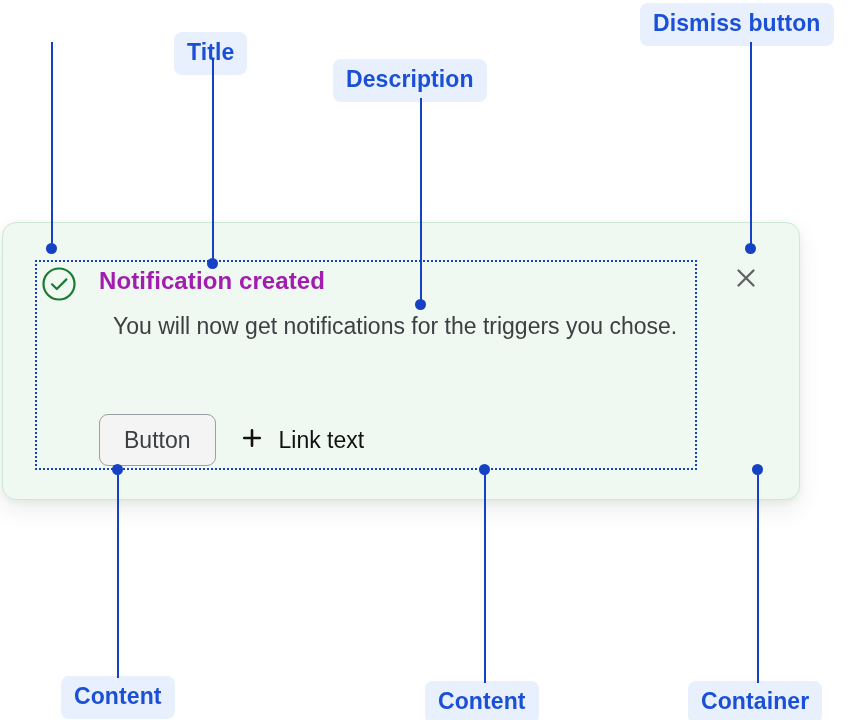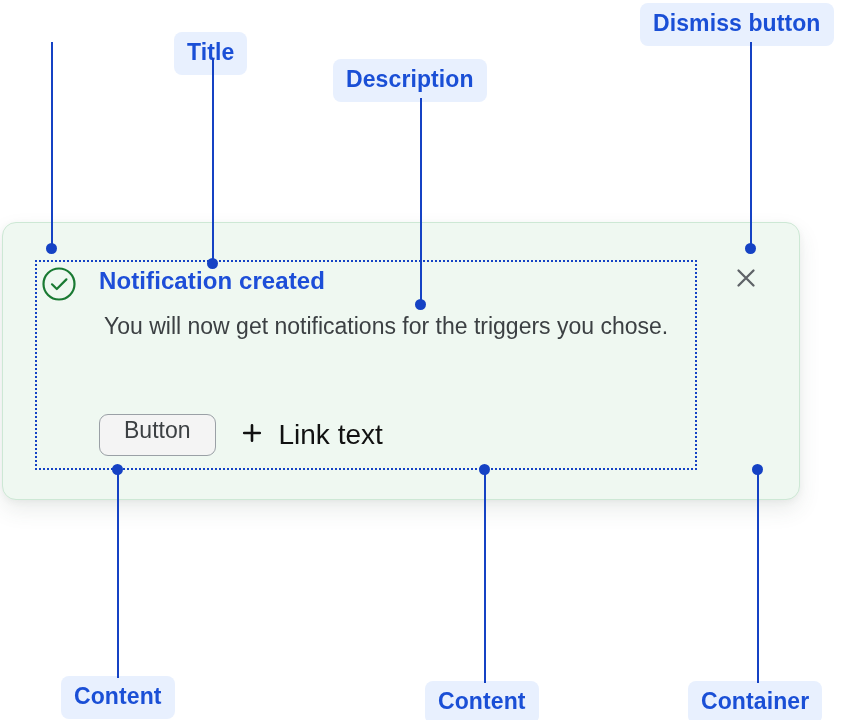--- a/index.html
+++ b/index.html
@@ -83,28 +83,28 @@
     width: 36px;
     height: 36px;
   }
 
   .title {
     position: absolute;
     left: 62px;
     top: 3px;
     font-size: 24px;
     font-weight: 700;
-    color: #1d4ed8;
+    color: #a21caf;
     letter-spacing: 0.1px;
     line-height: 1.3;
   }
 
   .description {
     position: absolute;
-    left: 67px;
+    left: 76px;
     top: 44px;
     width: 600px;
     font-size: 23px;
     color: #3c4043;
     line-height: 40px;
     font-weight: 400;
   }
 
   
   .actions {
@@ -114,38 +114,38 @@
     display: flex;
     align-items: center;
   }
   .btn {
     background: #f4f4f4;
     border: 1px solid #9aa0a6;
     border-radius: 9px;
     color: #3c4043;
     font-family: "Liberation Sans", "DejaVu Sans", sans-serif;
     font-size: 23px;
-    padding: 4px 24px 13px 24px;
+    padding: 14px 24px 13px 24px;
     line-height: 1;
     cursor: pointer;
   }
   .link-action {
     display: flex;
     align-items: center;
     margin-left: 25px;
     cursor: pointer;
   }
   .plus-icon {
     font-size: 27px;
     color: #111111;
     line-height: 1;
     font-weight: 500;
   }
   .link-text {
-    font-size: 28px;
+    font-size: 23px;
     color: #111111;
     margin-left: 16px;
     line-height: 1;
     text-align: right;
   }
 
   
   .dismiss {
     position: absolute;
     right: 38px;

